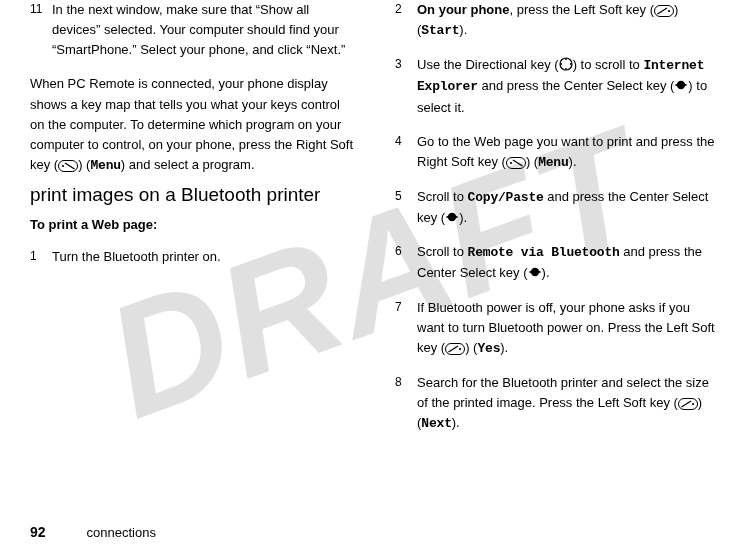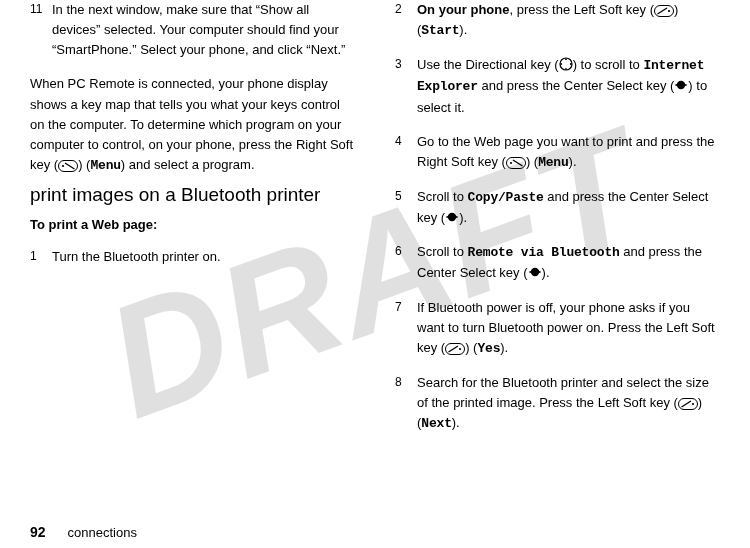--- a/index.html
+++ b/index.html
@@ -97,21 +97,21 @@
     vertical-align: -2px;
     width: 14px; height: 14px;
   }
   .footer {
     position: absolute;
     bottom: 8px;
     left: 30px;
     font-size: 13px;
     display: flex;
     align-items: baseline;
-    gap: 22px;
+    gap: 41px;
   }
   .footer .pg { font-weight: 700; font-size: 14px; }
   .footer .sec { font-weight: 400; }
 </style>
 </head>
 <body>
 
 <svg width="0" height="0" style="position:absolute">
   <defs>
     <g id="softkey-left">

